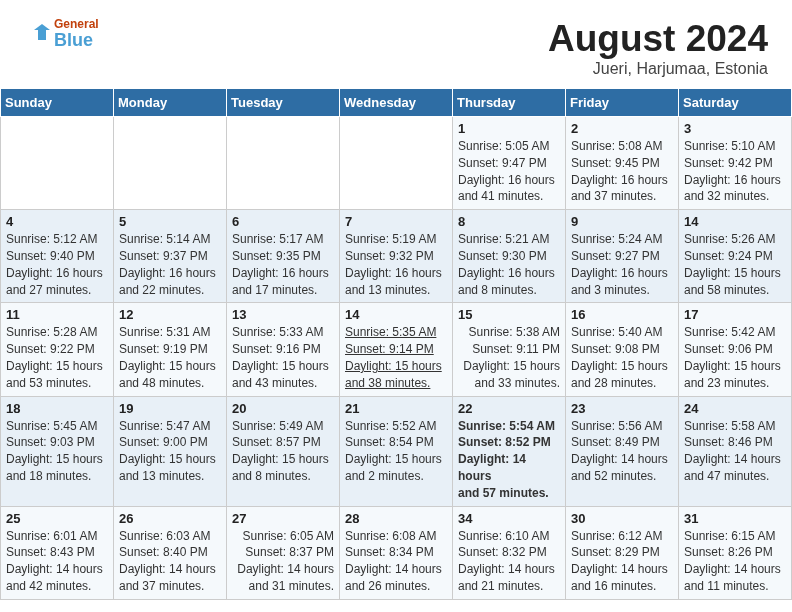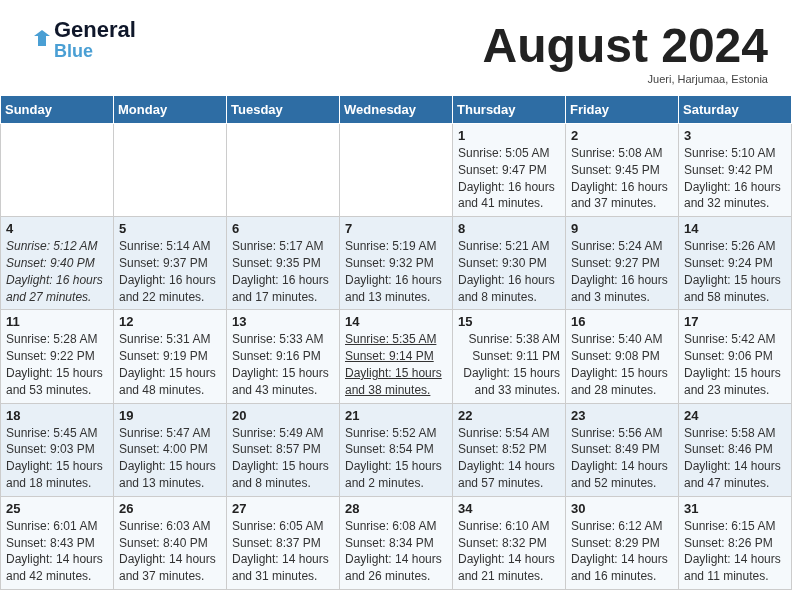--- a/index.html
+++ b/index.html
@@ -16,26 +16,26 @@
       padding: 18px 24px 10px 24px;
     }
     .logo {
       display: flex;
       align-items: center;
     }
     .title-block {
       text-align: right;
     }
     .calendar-title {
-      font-size: 48px;
+      font-size: 37px;
       font-weight: bold;
       color: #222;
     }
     .calendar-subtitle {
-      font-size: 11px;
+      font-size: 16px;
       color: #444;
     }
     .calendar-table {
       width: 100%;
       border-collapse: collapse;
       table-layout: fixed;
     }
     .calendar-table thead tr th {
       background: #2e6da4;
       color: #fff;
@@ -79,21 +79,21 @@
 <body>
 
 <div class="header">
   <div class="logo">
   <div style="display:flex;flex-direction:column;align-items:flex-start;line-height:1.1;">
     <div style="display:flex;align-items:center;">
       <svg width="28" height="28" viewBox="0 0 28 28">
         <polygon points="18,4 26,10 22,10 22,20 14,20 14,10 10,10" fill="#4a9fd4"></polygon>
       </svg>
       <div style="margin-left:2px;">
-        <div style="font-size:22px;font-weight:bold;color:#0f172a;">General</div>
+        <div style="font-size:12px;font-weight:bold;color:#c2410c;">General</div>
         <div style="font-size:18px;font-weight:bold;color:#4a9fd4;">Blue</div>
       </div>
     </div>
   </div>
 </div>
   <div class="title-block">
     <div class="calendar-title">August 2024</div>
     <div class="calendar-subtitle">Jueri, Harjumaa, Estonia</div>
   </div>
 </div>
@@ -134,21 +134,21 @@
           <span class="day-number">3</span>
           <div class="day-info" style="white-space: pre-line;">Sunrise: 5:10 AM
 Sunset: 9:42 PM
 Daylight: 16 hours
 and 32 minutes.</div>
         </td>
       </tr>
       <tr>
         <td>
           <span class="day-number">4</span>
-          <div class="day-info" style="white-space: pre-line; font-style: italic;">Sunrise: 5:12 AM
+          <div class="day-info" style="white-space: pre-line;">Sunrise: 5:12 AM
 Sunset: 9:40 PM
 Daylight: 16 hours
 and 27 minutes.</div>
         </td>
         <td>
           <span class="day-number">5</span>
           <div class="day-info" style="white-space: pre-line;">Sunrise: 5:14 AM
 Sunset: 9:37 PM
 Daylight: 16 hours
 and 22 minutes.</div>
@@ -244,41 +244,41 @@
         <td>
           <span class="day-number">18</span>
           <div class="day-info" style="white-space: pre-line;">Sunrise: 5:45 AM
 Sunset: 9:03 PM
 Daylight: 15 hours
 and 18 minutes.</div>
         </td>
         <td>
           <span class="day-number">19</span>
           <div class="day-info" style="white-space: pre-line;">Sunrise: 5:47 AM
-Sunset: 4:00 PM
+Sunset: 9:00 PM
 Daylight: 15 hours
 and 13 minutes.</div>
         </td>
         <td>
           <span class="day-number">20</span>
           <div class="day-info" style="white-space: pre-line;">Sunrise: 5:49 AM
 Sunset: 8:57 PM
 Daylight: 15 hours
 and 8 minutes.</div>
         </td>
         <td>
           <span class="day-number">21</span>
           <div class="day-info" style="white-space: pre-line;">Sunrise: 5:52 AM
 Sunset: 8:54 PM
 Daylight: 15 hours
 and 2 minutes.</div>
         </td>
         <td>
           <span class="day-number">22</span>
-          <div class="day-info" style="white-space: pre-line;">Sunrise: 5:54 AM
+          <div class="day-info" style="white-space: pre-line; font-weight: bold;">Sunrise: 5:54 AM
 Sunset: 8:52 PM
 Daylight: 14 hours
 and 57 minutes.</div>
         </td>
         <td>
           <span class="day-number">23</span>
           <div class="day-info" style="white-space: pre-line;">Sunrise: 5:56 AM
 Sunset: 8:49 PM
 Daylight: 14 hours
 and 52 minutes.</div>
@@ -301,21 +301,21 @@
         </td>
         <td>
           <span class="day-number">26</span>
           <div class="day-info" style="white-space: pre-line;">Sunrise: 6:03 AM
 Sunset: 8:40 PM
 Daylight: 14 hours
 and 37 minutes.</div>
         </td>
         <td>
           <span class="day-number">27</span>
-          <div class="day-info" style="white-space: pre-line;">Sunrise: 6:05 AM
+          <div class="day-info" style="white-space: pre-line; text-align: right;">Sunrise: 6:05 AM
 Sunset: 8:37 PM
 Daylight: 14 hours
 and 31 minutes.</div>
         </td>
         <td>
           <span class="day-number">28</span>
           <div class="day-info" style="white-space: pre-line;">Sunrise: 6:08 AM
 Sunset: 8:34 PM
 Daylight: 14 hours
 and 26 minutes.</div>

